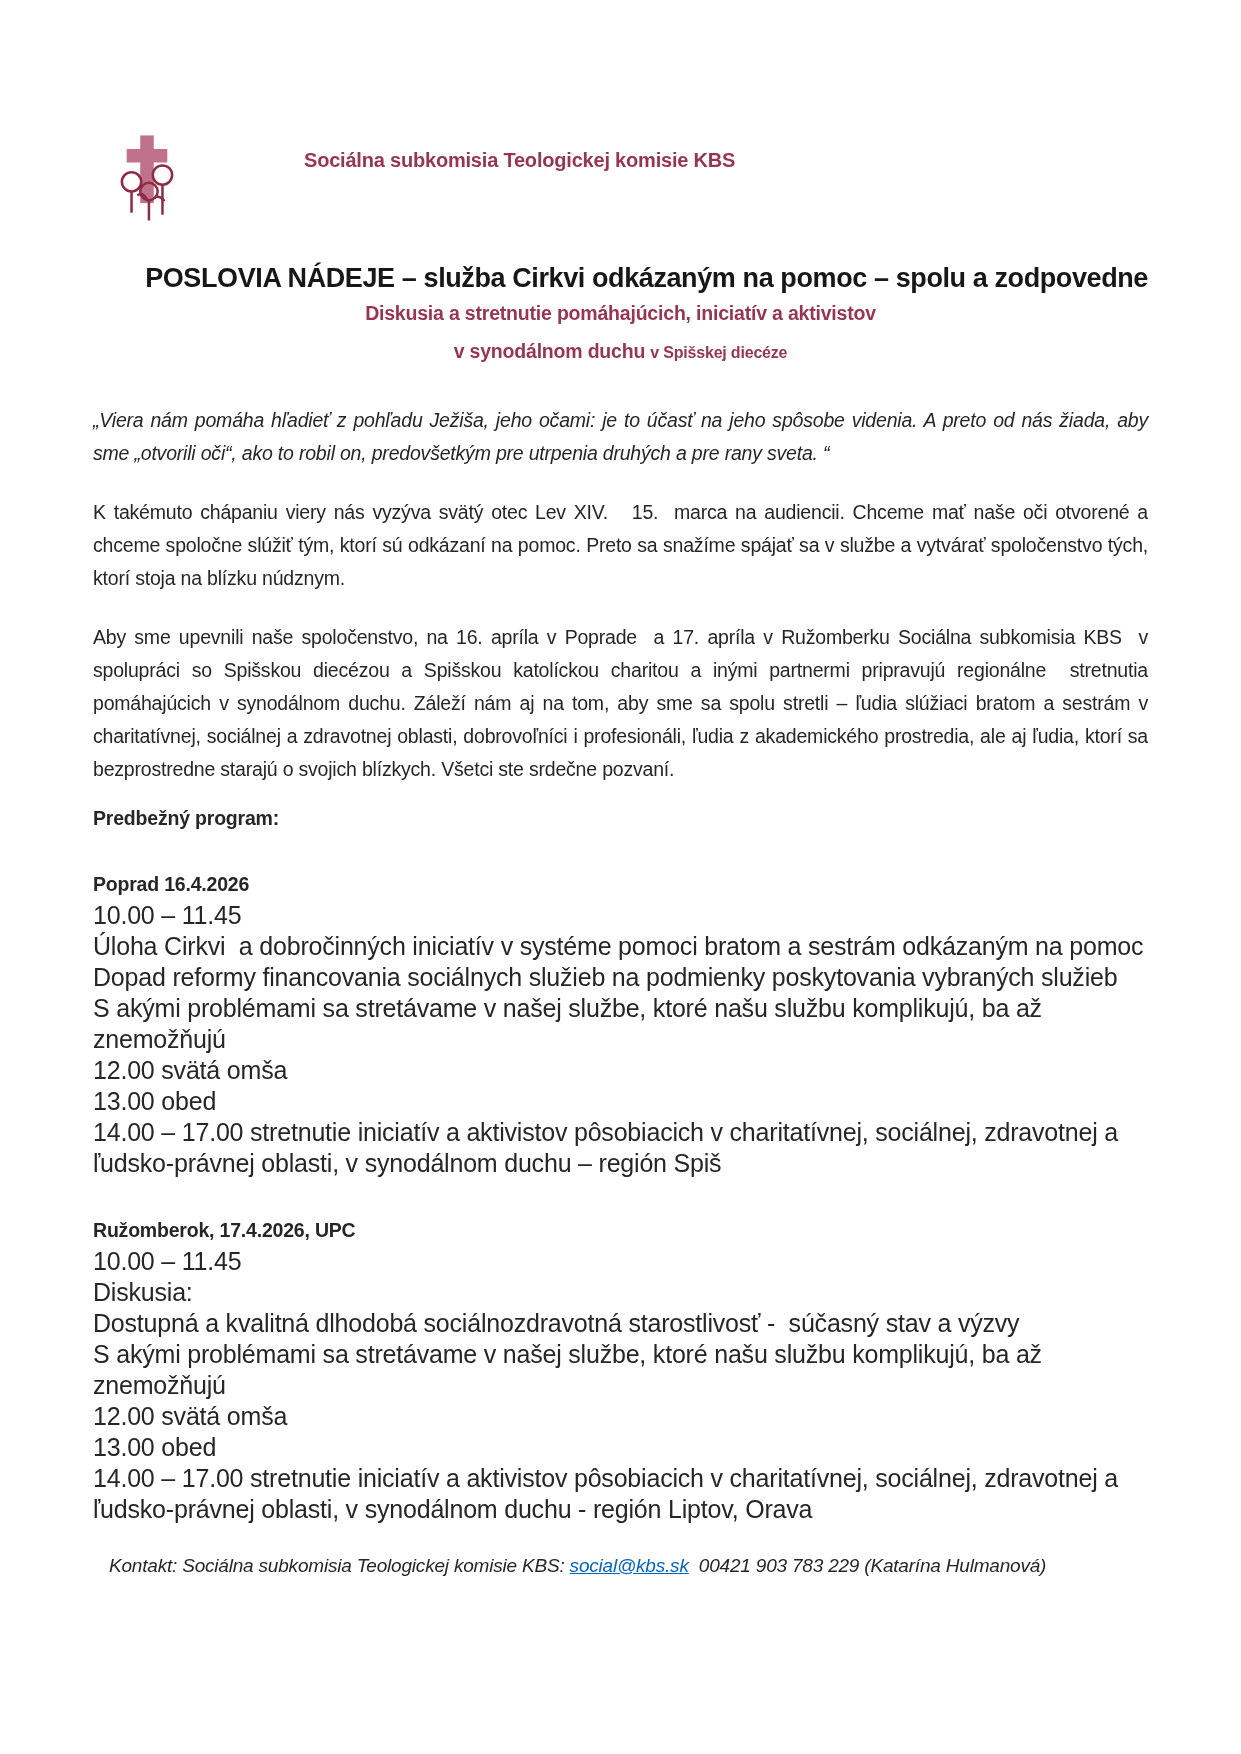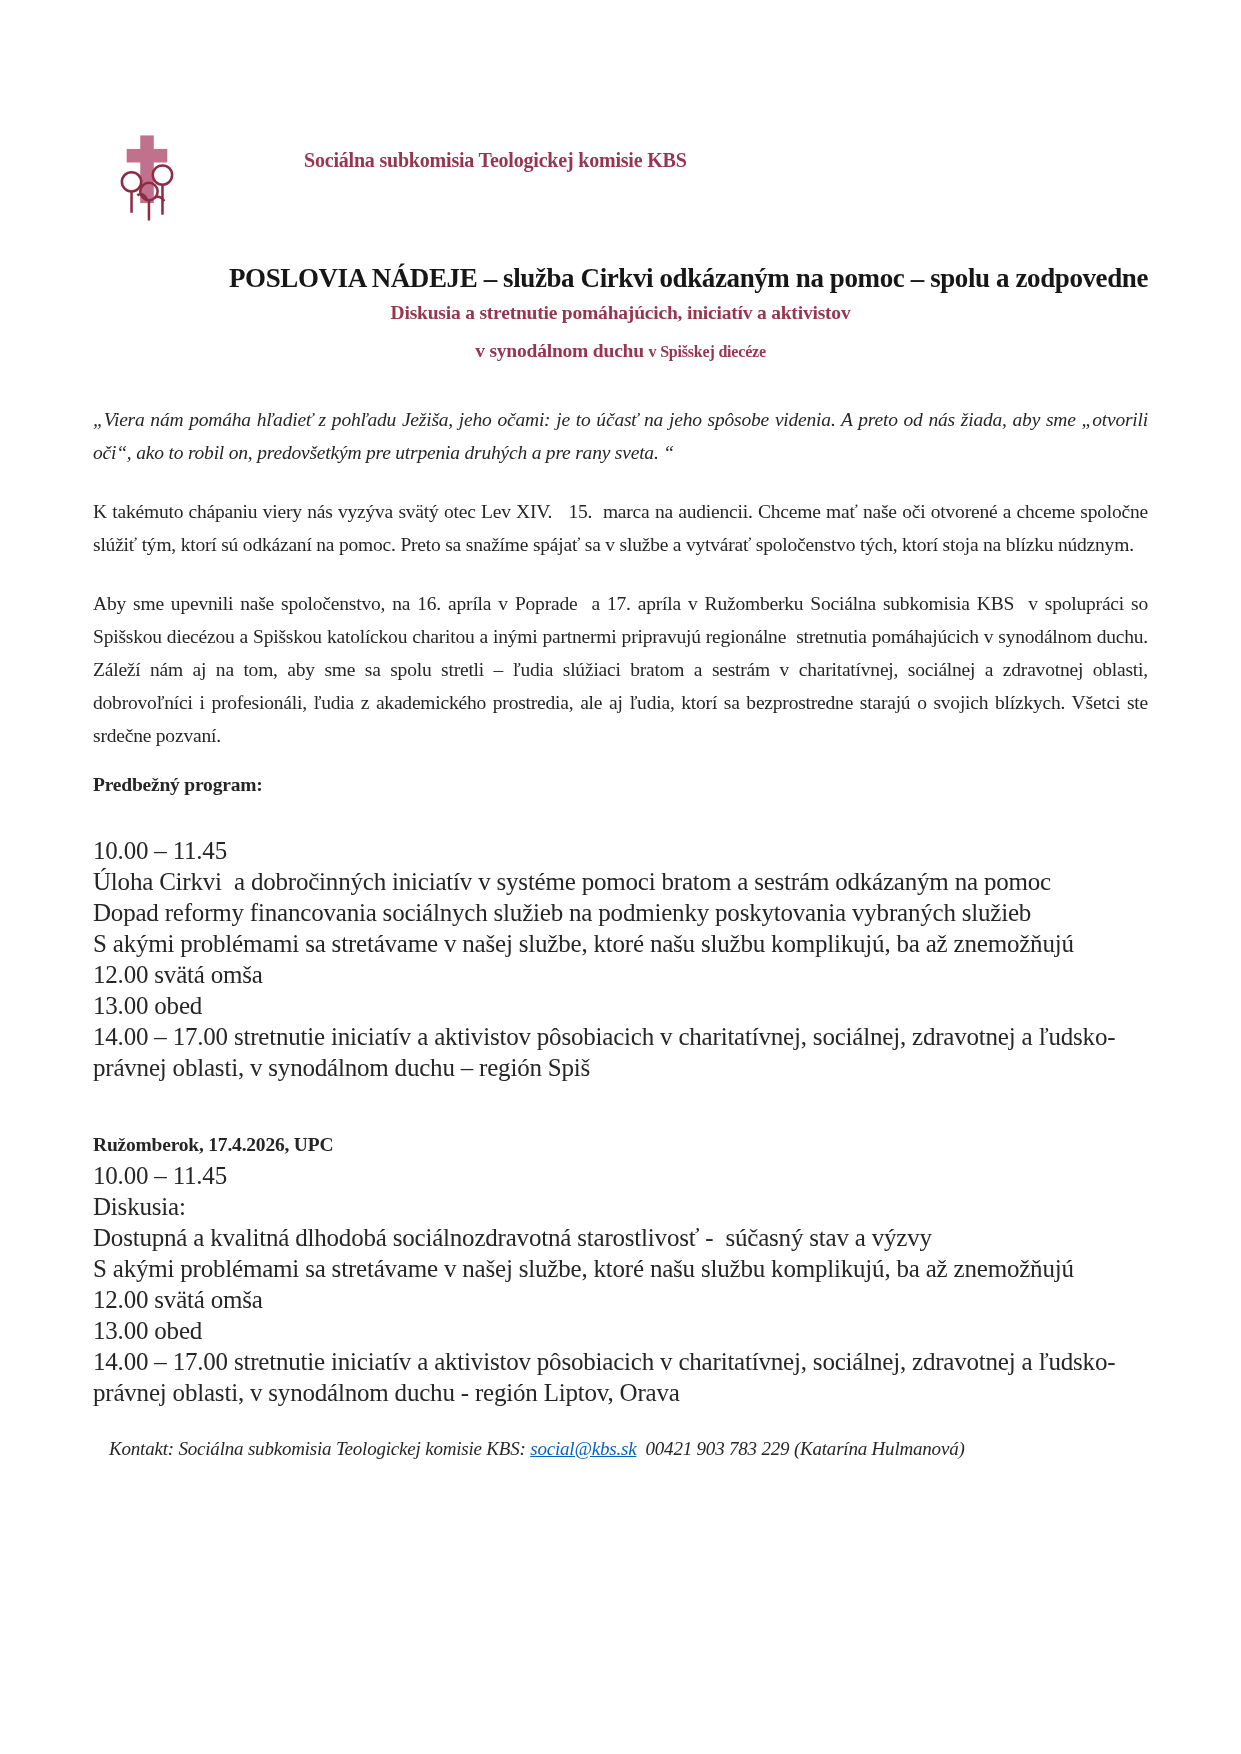--- a/index.html
+++ b/index.html
@@ -2,21 +2,21 @@
 <html style="--maroon: #963650; --cross-pink: #c0718c; --figure-outline: #8e2c44; --link: #0563c1;"><head>
 <meta charset="utf-8">
 <style>
   html,body{margin:0;padding:0;background:#ffffff;}
   .page{
     position:relative;
     width:1241px;height:1754px;
     box-sizing:border-box;
     padding:0 93px;
     background:#fff;
-    font-family:Liberation Serif, serif;
+    font-family:Liberation Sans, sans-serif;
     color:#262626;
     letter-spacing:-0.2px;
     overflow:hidden;
   }
   .pre{white-space:pre-wrap;}
 
   
   .header-row{padding-top:133px;display:flex;align-items:flex-start;}
   .logo{width:58px;height:88px;margin-left:25px;flex:0 0 auto;}
   .org-name{
@@ -56,21 +56,21 @@
     text-align:justify;
   }
 
   .program-heading{
     margin:16px 0 0;
     font-size:19.5px;line-height:33px;
     font-weight:bold;
   }
 
   .session{margin-top:34px;}
-  .session + .session{margin-top:46px;}
+  .session + .session{margin-top:36px;}
   .session-heading{
     margin:0;
     font-size:19.5px;line-height:31px;
     font-weight:bold;
   }
   .session-line{
     font-size:25px;line-height:31px;
   }
 
   .contact{
@@ -117,20 +117,21 @@
   </div>
 
   <p class="quote pre">„Viera nám pomáha hľadieť z pohľadu Ježiša, jeho očami: je to účasť na jeho spôsobe videnia. A preto od nás žiada, aby sme „otvorili oči“, ako to robil on, predovšetkým pre utrpenia druhých a pre rany sveta. “</p>
 
   <p class="body-par pre">K takémuto chápaniu viery nás vyzýva svätý otec Lev XIV.   15.  marca na audiencii. Chceme mať naše oči otvorené a chceme spoločne slúžiť tým, ktorí sú odkázaní na pomoc. Preto sa snažíme spájať sa v službe a vytvárať spoločenstvo tých, ktorí stoja na blízku núdznym.</p>
   <p class="body-par pre">Aby sme upevnili naše spoločenstvo, na 16. apríla v Poprade  a 17. apríla v Ružomberku Sociálna subkomisia KBS  v spolupráci so Spišskou diecézou a Spišskou katolíckou charitou a inými partnermi pripravujú regionálne  stretnutia pomáhajúcich v synodálnom duchu. Záleží nám aj na tom, aby sme sa spolu stretli – ľudia slúžiaci bratom a sestrám v charitatívnej, sociálnej a zdravotnej oblasti, dobrovoľníci i profesionáli, ľudia z akademického prostredia, ale aj ľudia, ktorí sa bezprostredne starajú o svojich blízkych. Všetci ste srdečne pozvaní.</p>
 
   <p class="program-heading">Predbežný program:</p>
 
   <section class="session">
+    <h2 class="session-heading">Poprad 16.4.2026</h2>
     <div class="session-line pre">10.00 – 11.45</div>
     <div class="session-line pre">Úloha Cirkvi  a dobročinných iniciatív v systéme pomoci bratom a sestrám odkázaným na pomoc</div>
     <div class="session-line pre">Dopad reformy financovania sociálnych služieb na podmienky poskytovania vybraných služieb</div>
     <div class="session-line pre">S akými problémami sa stretávame v našej službe, ktoré našu službu komplikujú, ba až znemožňujú</div>
     <div class="session-line pre">12.00 svätá omša</div>
     <div class="session-line pre">13.00 obed</div>
     <div class="session-line pre">14.00 – 17.00 stretnutie iniciatív a aktivistov pôsobiacich v charitatívnej, sociálnej, zdravotnej a ľudsko-právnej oblasti, v synodálnom duchu – región Spiš</div>
   </section>
 
   <section class="session">

